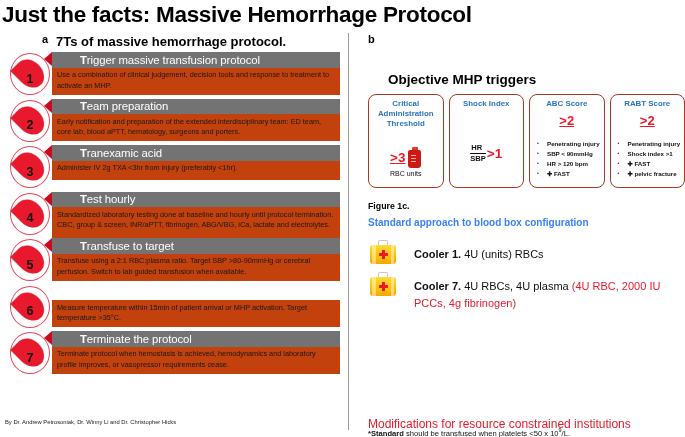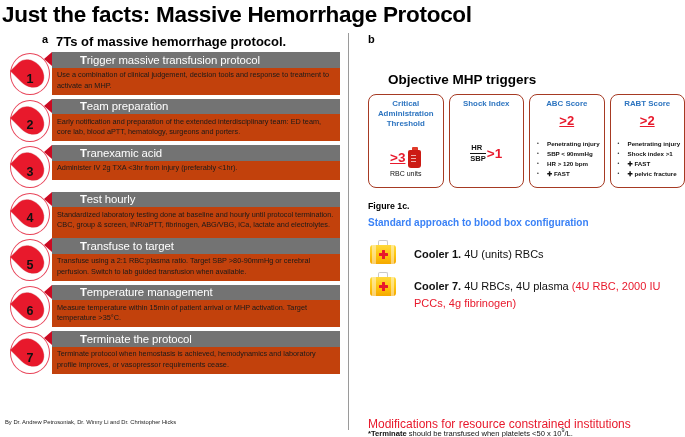--- a/index.html
+++ b/index.html
@@ -316,23 +316,20 @@
           </div>
           <div class="body-box h2line">
             <p>Transfuse using a 2:1 RBC:plasma ratio. Target SBP &gt;80-90mmHg or cerebral perfusion. Switch to lab guided transfusion when available.</p>
           </div>
         </div>
         <div class="step-row">
           <div class="drop-wrap">
             <div class="drop-ring"></div>
             <div class="drop-shape"></div>
             <div class="drop-num">6</div>
-          </div>
-          <div class="banner">
-            <span class="banner-text"><span class="cap">T</span>emperature management</span>
           </div>
           <div class="body-box h2line">
             <p>Measure temperature within 15min of patient arrival or MHP activation. Target temperature &gt;35°C.</p>
           </div>
         </div>
         <div class="step-row">
           <div class="drop-wrap">
             <div class="drop-ring"></div>
             <div class="drop-shape"></div>
             <div class="drop-num">7</div>
@@ -427,17 +424,17 @@
             <span class="latch-r"></span>
             <span class="cross-v"></span>
             <span class="cross-h"></span>
           </div>
           <div class="cooler-text"><b>Cooler 7.</b><span> 4U RBCs, 4U plasma </span><span class="red">(4U RBC, 2000 IU PCCs, 4g fibrinogen)</span></div>
         </div>
       </div>
 
     <div class="mods">Modifications for resource constrained institutions</div>
     <div class="platelets">
-      <b>*Terminate</b><span> should be transfused when platelets &lt;50 x 10</span><sup>9</sup><span>/L.</span>
+      <b>*Standard</b><span> should be transfused when platelets &lt;50 x 10</span><sup>9</sup><span>/L.</span>
     </div>
   </div>
 
 </div>
 
 </body></html>

